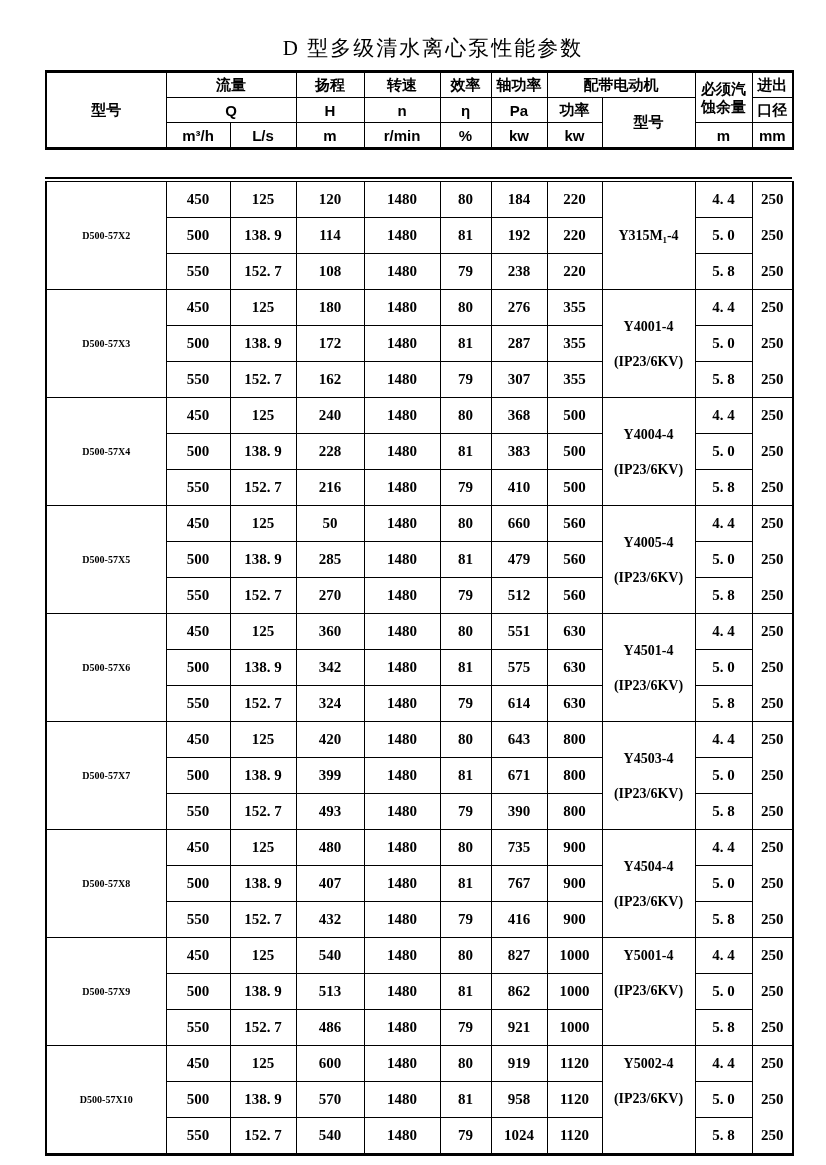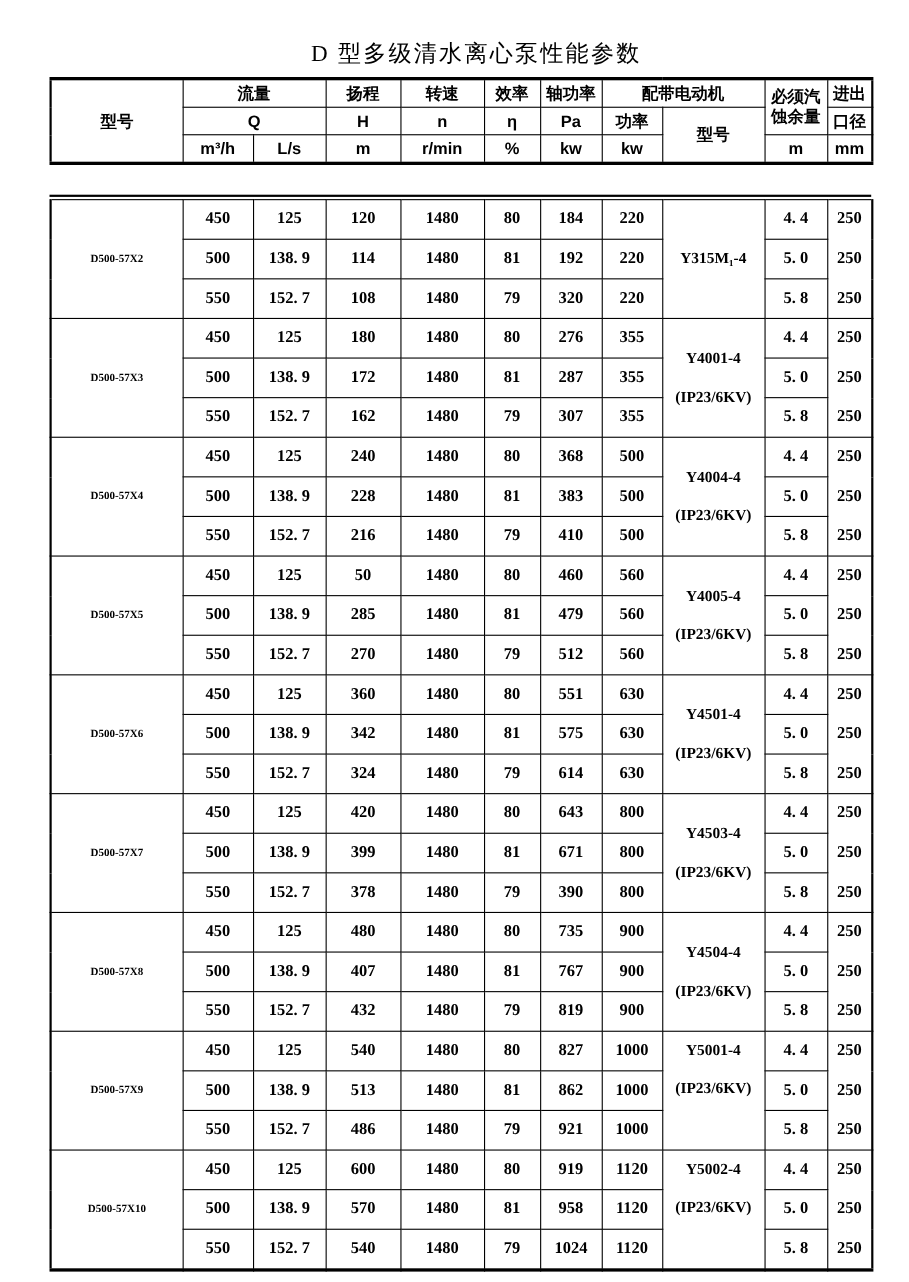--- a/index.html
+++ b/index.html
@@ -144,21 +144,21 @@
           <td>220</td>
           <td>5. 0</td>
           <td class="hb">250</td>
         </tr>
         <tr>
           <td>550</td>
           <td>152. 7</td>
           <td>108</td>
           <td>1480</td>
           <td>79</td>
-          <td>320</td>
+          <td>238</td>
           <td>220</td>
           <td>5. 8</td>
           <td>250</td>
         </tr>
         <tr>
           <td class="model-cell" rowspan="3">D500-57X3</td>
           <td>450</td>
           <td>125</td>
           <td>180</td>
           <td>1480</td>
@@ -232,21 +232,21 @@
           <td>5. 8</td>
           <td>250</td>
         </tr>
         <tr>
           <td class="model-cell" rowspan="3">D500-57X5</td>
           <td>450</td>
           <td>125</td>
           <td>50</td>
           <td>1480</td>
           <td>80</td>
-          <td>460</td>
+          <td>660</td>
           <td>560</td>
           <td class="motor-model-cell " rowspan="3">
             <div>Y4005-4</div>
             <div>(IP23/6KV)</div>
           </td>
           <td>4. 4</td>
           <td class="hb">250</td>
         </tr>
         <tr>
           <td>500</td>
@@ -331,21 +331,21 @@
           <td>1480</td>
           <td>81</td>
           <td>671</td>
           <td>800</td>
           <td>5. 0</td>
           <td class="hb">250</td>
         </tr>
         <tr>
           <td>550</td>
           <td>152. 7</td>
-          <td>378</td>
+          <td>493</td>
           <td>1480</td>
           <td>79</td>
           <td>390</td>
           <td>800</td>
           <td>5. 8</td>
           <td>250</td>
         </tr>
         <tr>
           <td class="model-cell" rowspan="3">D500-57X8</td>
           <td>450</td>
@@ -372,21 +372,21 @@
           <td>900</td>
           <td>5. 0</td>
           <td class="hb">250</td>
         </tr>
         <tr>
           <td>550</td>
           <td>152. 7</td>
           <td>432</td>
           <td>1480</td>
           <td>79</td>
-          <td>819</td>
+          <td>416</td>
           <td>900</td>
           <td>5. 8</td>
           <td>250</td>
         </tr>
         <tr>
           <td class="model-cell" rowspan="3">D500-57X9</td>
           <td>450</td>
           <td>125</td>
           <td>540</td>
           <td>1480</td>

